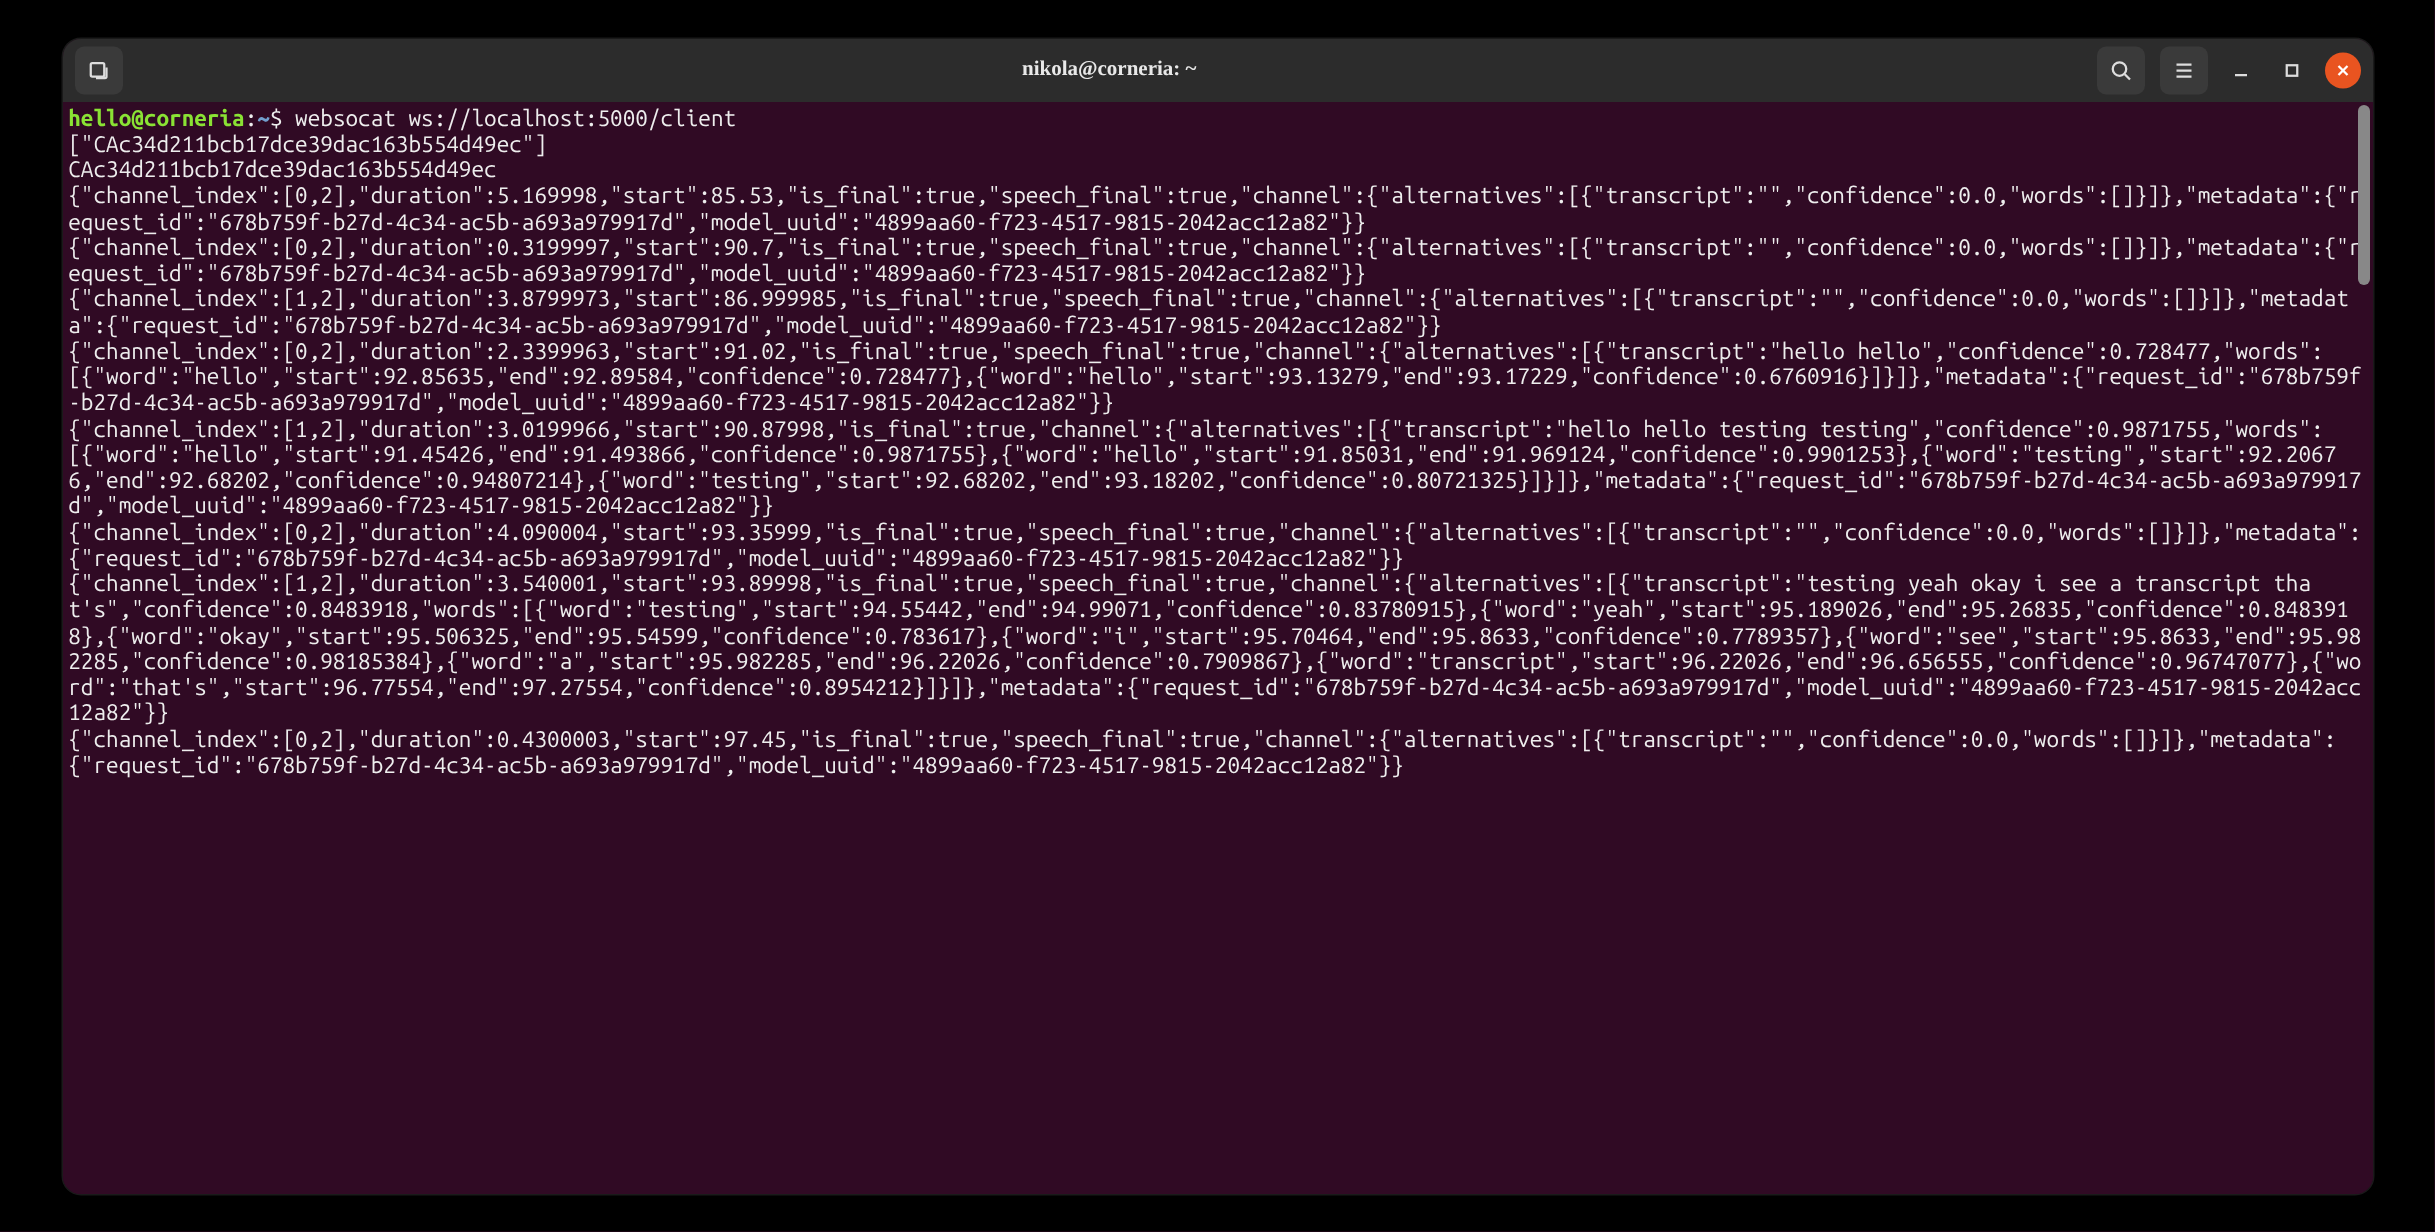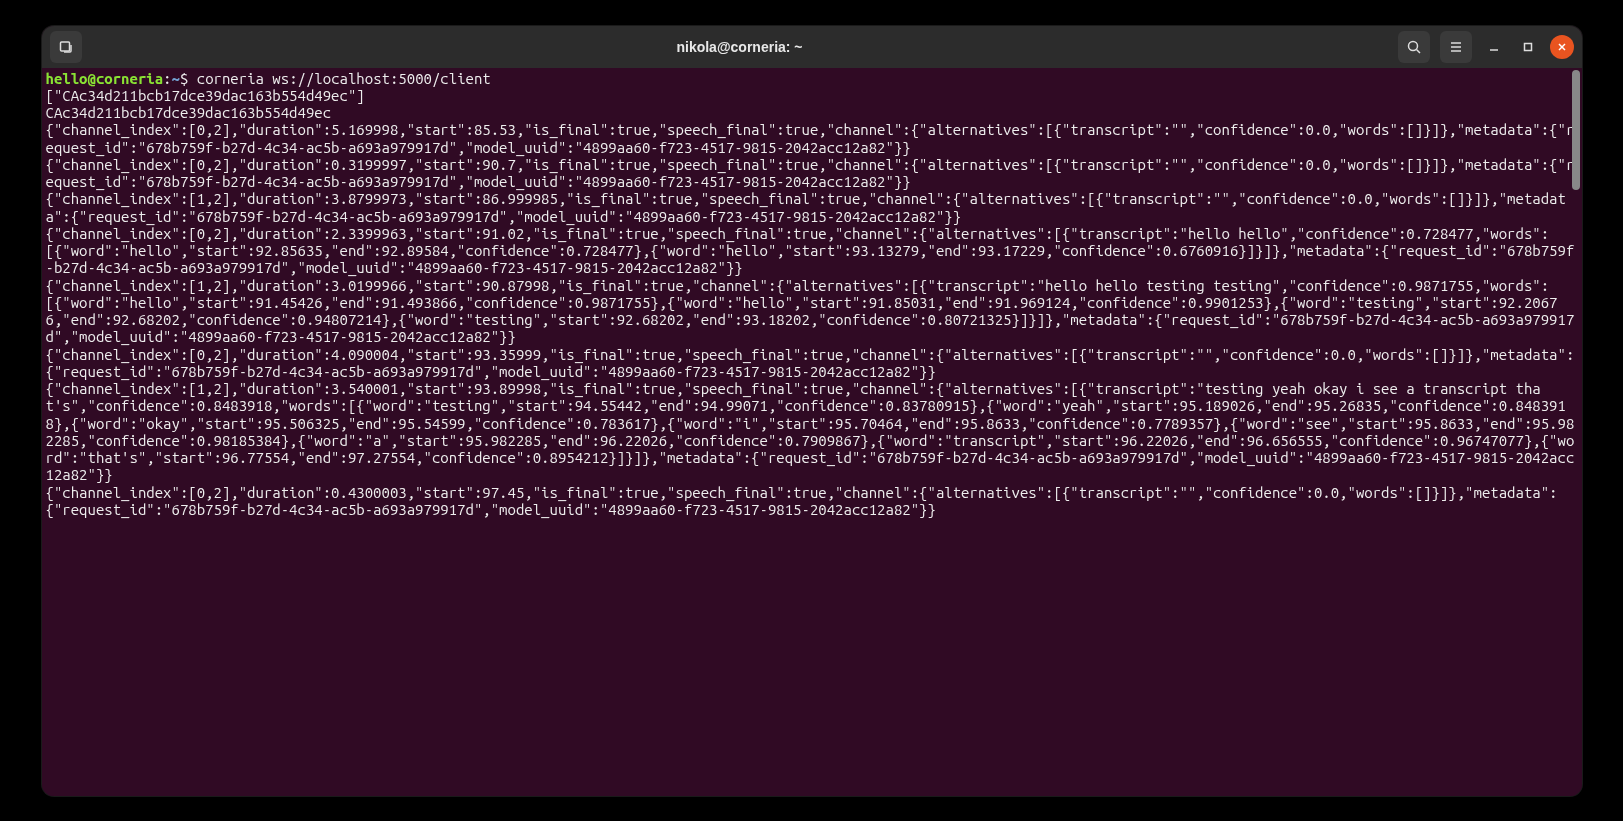--- a/index.html
+++ b/index.html
@@ -44,21 +44,21 @@
       display: flex;
       align-items: center;
       justify-content: center;
       color: #ddd;
       cursor: pointer;
     }
     .titlebar-center {
       flex: 1;
       text-align: center;
       color: #e8e8e8;
-      font-family: Liberation Sans, sans-serif;
+      font-family: Liberation Serif, serif;
       font-size: 14px;
       font-weight: 600;
     }
     .titlebar-right {
       display: flex;
       align-items: center;
       gap: 10px;
     }
     .win-btn {
       width: 24px;
@@ -149,21 +149,21 @@
       </div>
       <div class="close-btn">
         <svg width="10" height="10" viewBox="0 0 10 10" stroke="currentColor" stroke-width="1.5">
           <line x1="2" y1="2" x2="8" y2="8"></line>
           <line x1="8" y1="2" x2="2" y2="8"></line>
         </svg>
       </div>
     </div>
   </div>
   <div class="terminal-body">
-    <div class="terminal-content" id="term-content"><span class="prompt-user">hello@corneria</span><span class="prompt-dollar">:</span><span class="prompt-path">~</span><span class="prompt-dollar">$ </span><span>corneria ws://localhost:5000/client</span>
+    <div class="terminal-content" id="term-content"><span class="prompt-user">hello@corneria</span><span class="prompt-dollar">:</span><span class="prompt-path">~</span><span class="prompt-dollar">$ </span><span>websocat ws://localhost:5000/client</span>
 ["CAc34d211bcb17dce39dac163b554d49ec"]
 CAc34d211bcb17dce39dac163b554d49ec
 {"channel_index":[0,2],"duration":5.169998,"start":85.53,"is_final":true,"speech_final":true,"channel":{"alternatives":[{"transcript":"","confidence":0.0,"words":[]}]},"metadata":{"request_id":"678b759f-b27d-4c34-ac5b-a693a979917d","model_uuid":"4899aa60-f723-4517-9815-2042acc12a82"}}
 {"channel_index":[0,2],"duration":0.3199997,"start":90.7,"is_final":true,"speech_final":true,"channel":{"alternatives":[{"transcript":"","confidence":0.0,"words":[]}]},"metadata":{"request_id":"678b759f-b27d-4c34-ac5b-a693a979917d","model_uuid":"4899aa60-f723-4517-9815-2042acc12a82"}}
 {"channel_index":[1,2],"duration":3.8799973,"start":86.999985,"is_final":true,"speech_final":true,"channel":{"alternatives":[{"transcript":"","confidence":0.0,"words":[]}]},"metadata":{"request_id":"678b759f-b27d-4c34-ac5b-a693a979917d","model_uuid":"4899aa60-f723-4517-9815-2042acc12a82"}}
 {"channel_index":[0,2],"duration":2.3399963,"start":91.02,"is_final":true,"speech_final":true,"channel":{"alternatives":[{"transcript":"hello hello","confidence":0.728477,"words":[{"word":"hello","start":92.85635,"end":92.89584,"confidence":0.728477},{"word":"hello","start":93.13279,"end":93.17229,"confidence":0.6760916}]}]},"metadata":{"request_id":"678b759f-b27d-4c34-ac5b-a693a979917d","model_uuid":"4899aa60-f723-4517-9815-2042acc12a82"}}
 {"channel_index":[1,2],"duration":3.0199966,"start":90.87998,"is_final":true,"channel":{"alternatives":[{"transcript":"hello hello testing testing","confidence":0.9871755,"words":[{"word":"hello","start":91.45426,"end":91.493866,"confidence":0.9871755},{"word":"hello","start":91.85031,"end":91.969124,"confidence":0.9901253},{"word":"testing","start":92.20676,"end":92.68202,"confidence":0.94807214},{"word":"testing","start":92.68202,"end":93.18202,"confidence":0.80721325}]}]},"metadata":{"request_id":"678b759f-b27d-4c34-ac5b-a693a979917d","model_uuid":"4899aa60-f723-4517-9815-2042acc12a82"}}
 {"channel_index":[0,2],"duration":4.090004,"start":93.35999,"is_final":true,"speech_final":true,"channel":{"alternatives":[{"transcript":"","confidence":0.0,"words":[]}]},"metadata":{"request_id":"678b759f-b27d-4c34-ac5b-a693a979917d","model_uuid":"4899aa60-f723-4517-9815-2042acc12a82"}}
 {"channel_index":[1,2],"duration":3.540001,"start":93.89998,"is_final":true,"speech_final":true,"channel":{"alternatives":[{"transcript":"testing yeah okay i see a transcript that's","confidence":0.8483918,"words":[{"word":"testing","start":94.55442,"end":94.99071,"confidence":0.83780915},{"word":"yeah","start":95.189026,"end":95.26835,"confidence":0.8483918},{"word":"okay","start":95.506325,"end":95.54599,"confidence":0.783617},{"word":"i","start":95.70464,"end":95.8633,"confidence":0.7789357},{"word":"see","start":95.8633,"end":95.982285,"confidence":0.98185384},{"word":"a","start":95.982285,"end":96.22026,"confidence":0.7909867},{"word":"transcript","start":96.22026,"end":96.656555,"confidence":0.96747077},{"word":"that's","start":96.77554,"end":97.27554,"confidence":0.8954212}]}]},"metadata":{"request_id":"678b759f-b27d-4c34-ac5b-a693a979917d","model_uuid":"4899aa60-f723-4517-9815-2042acc12a82"}}
 {"channel_index":[0,2],"duration":0.4300003,"start":97.45,"is_final":true,"speech_final":true,"channel":{"alternatives":[{"transcript":"","confidence":0.0,"words":[]}]},"metadata":{"request_id":"678b759f-b27d-4c34-ac5b-a693a979917d","model_uuid":"4899aa60-f723-4517-9815-2042acc12a82"}}

